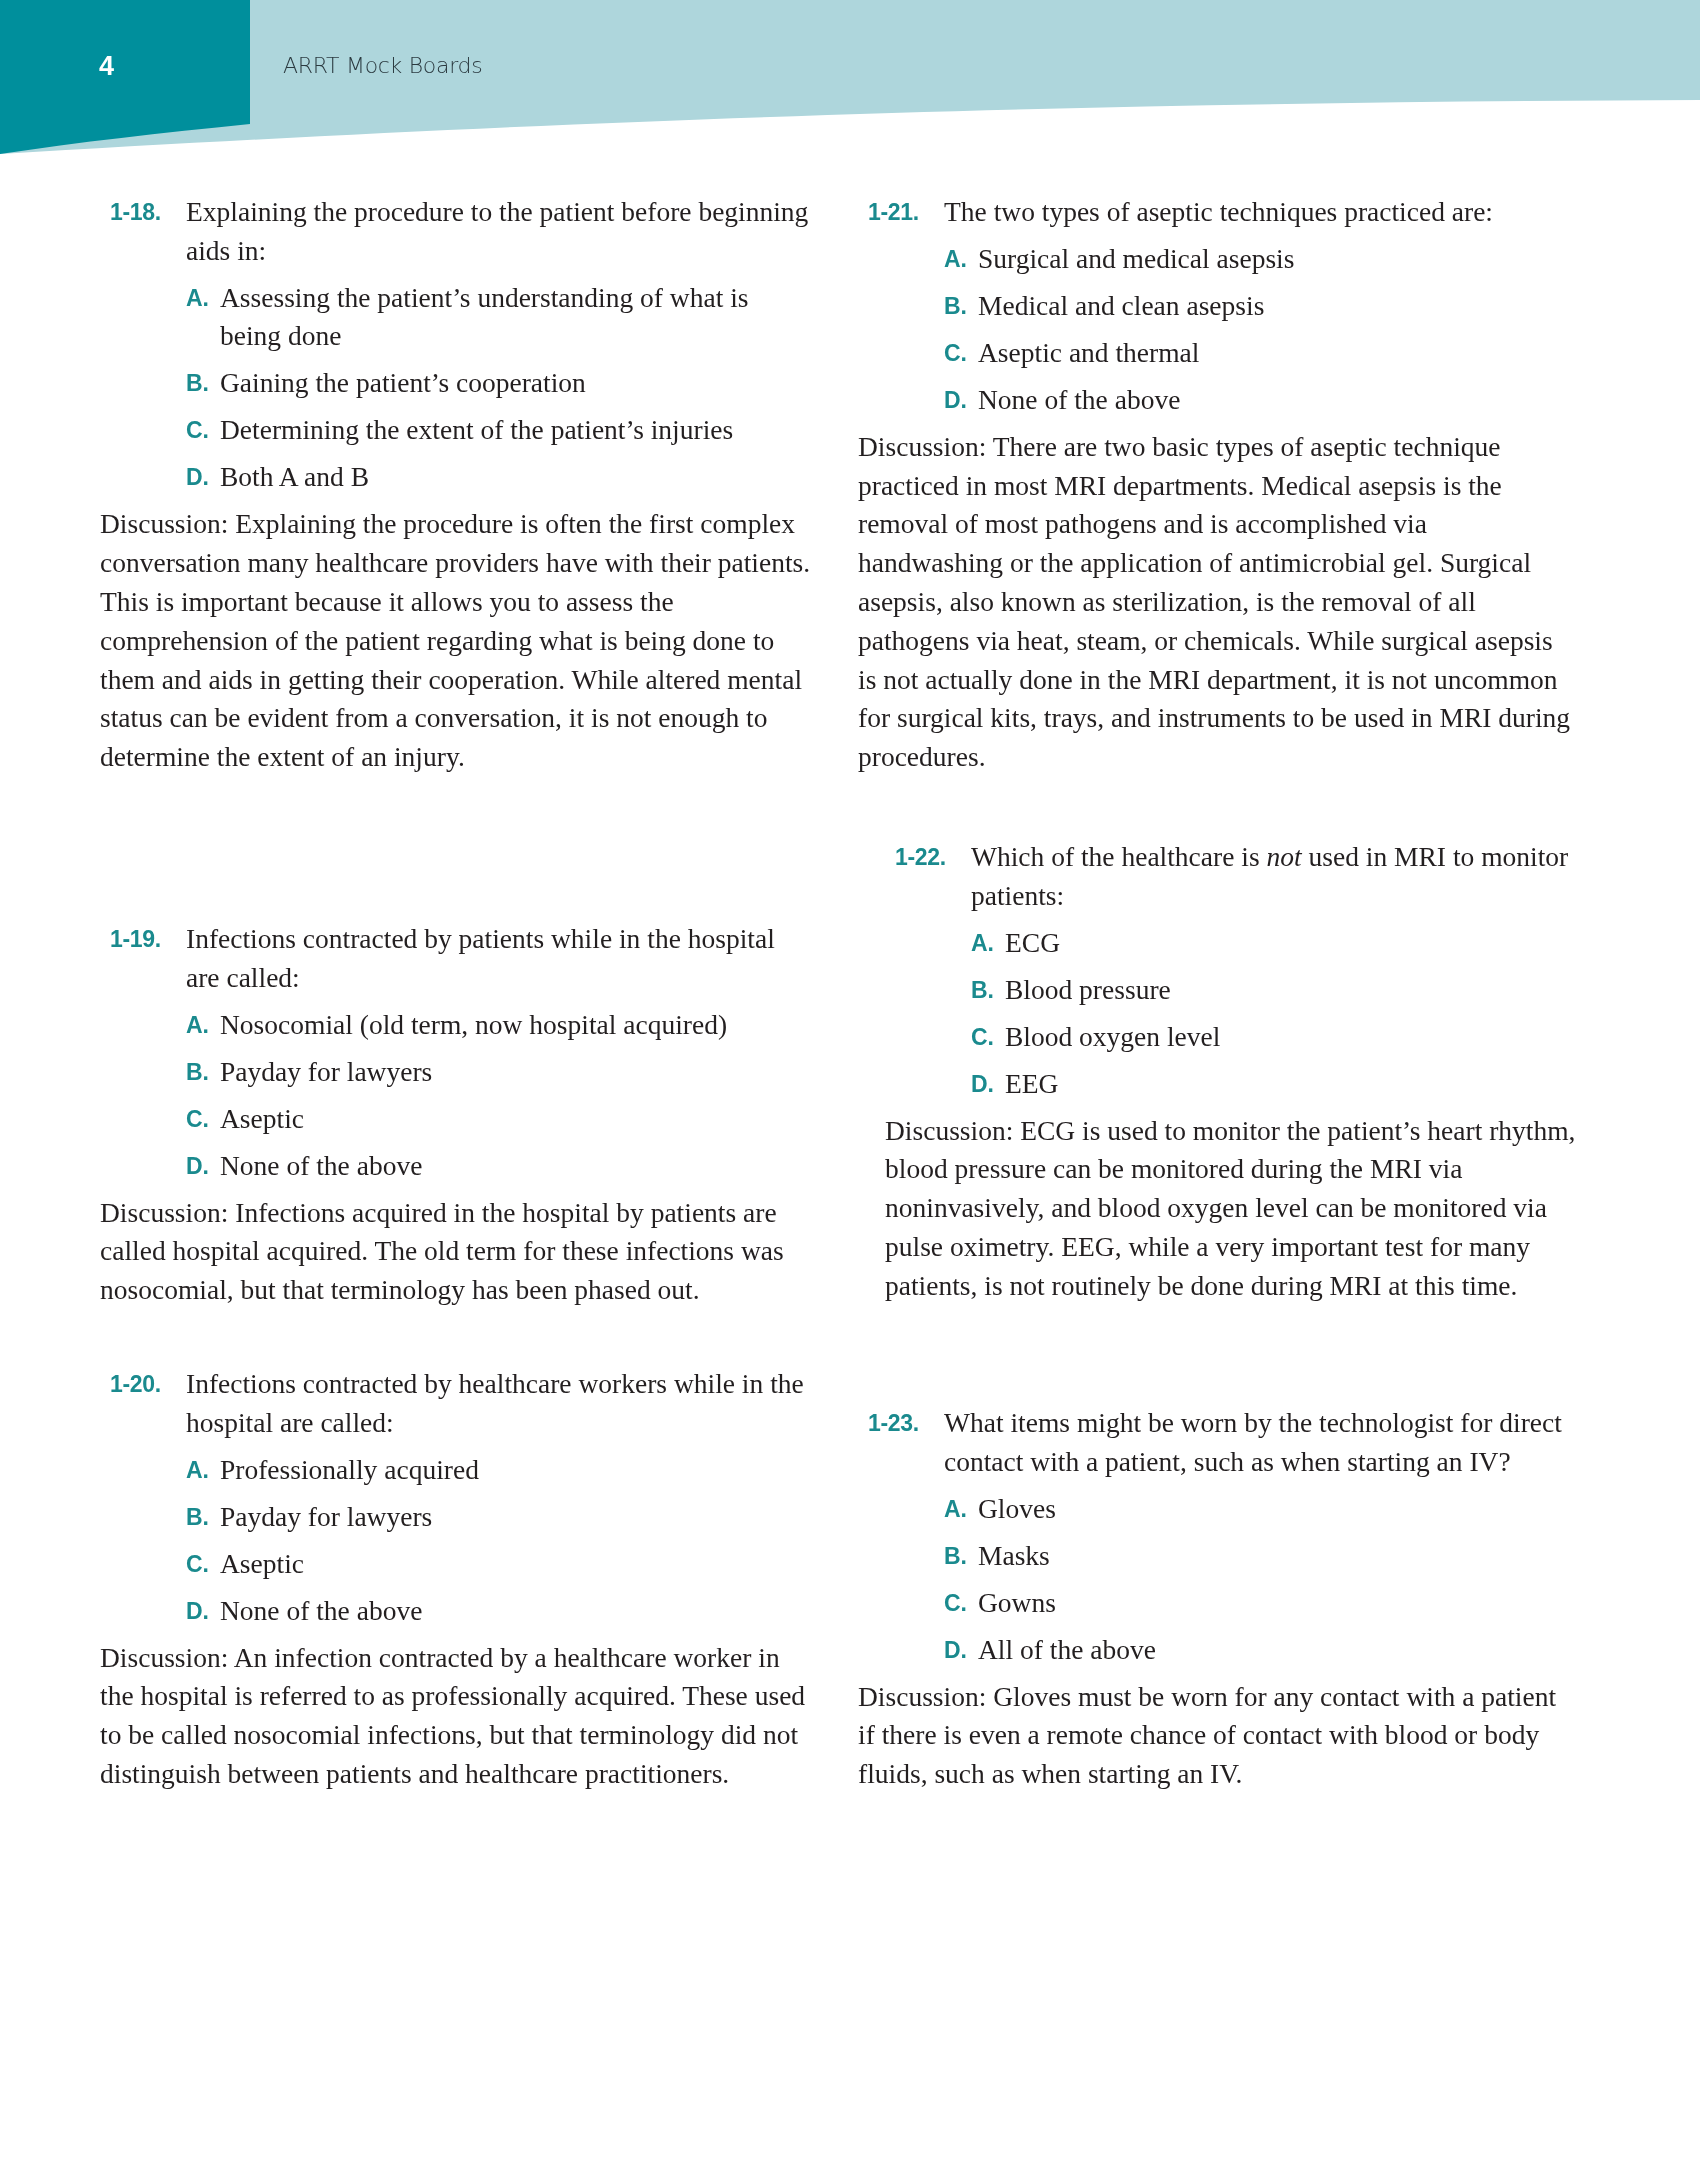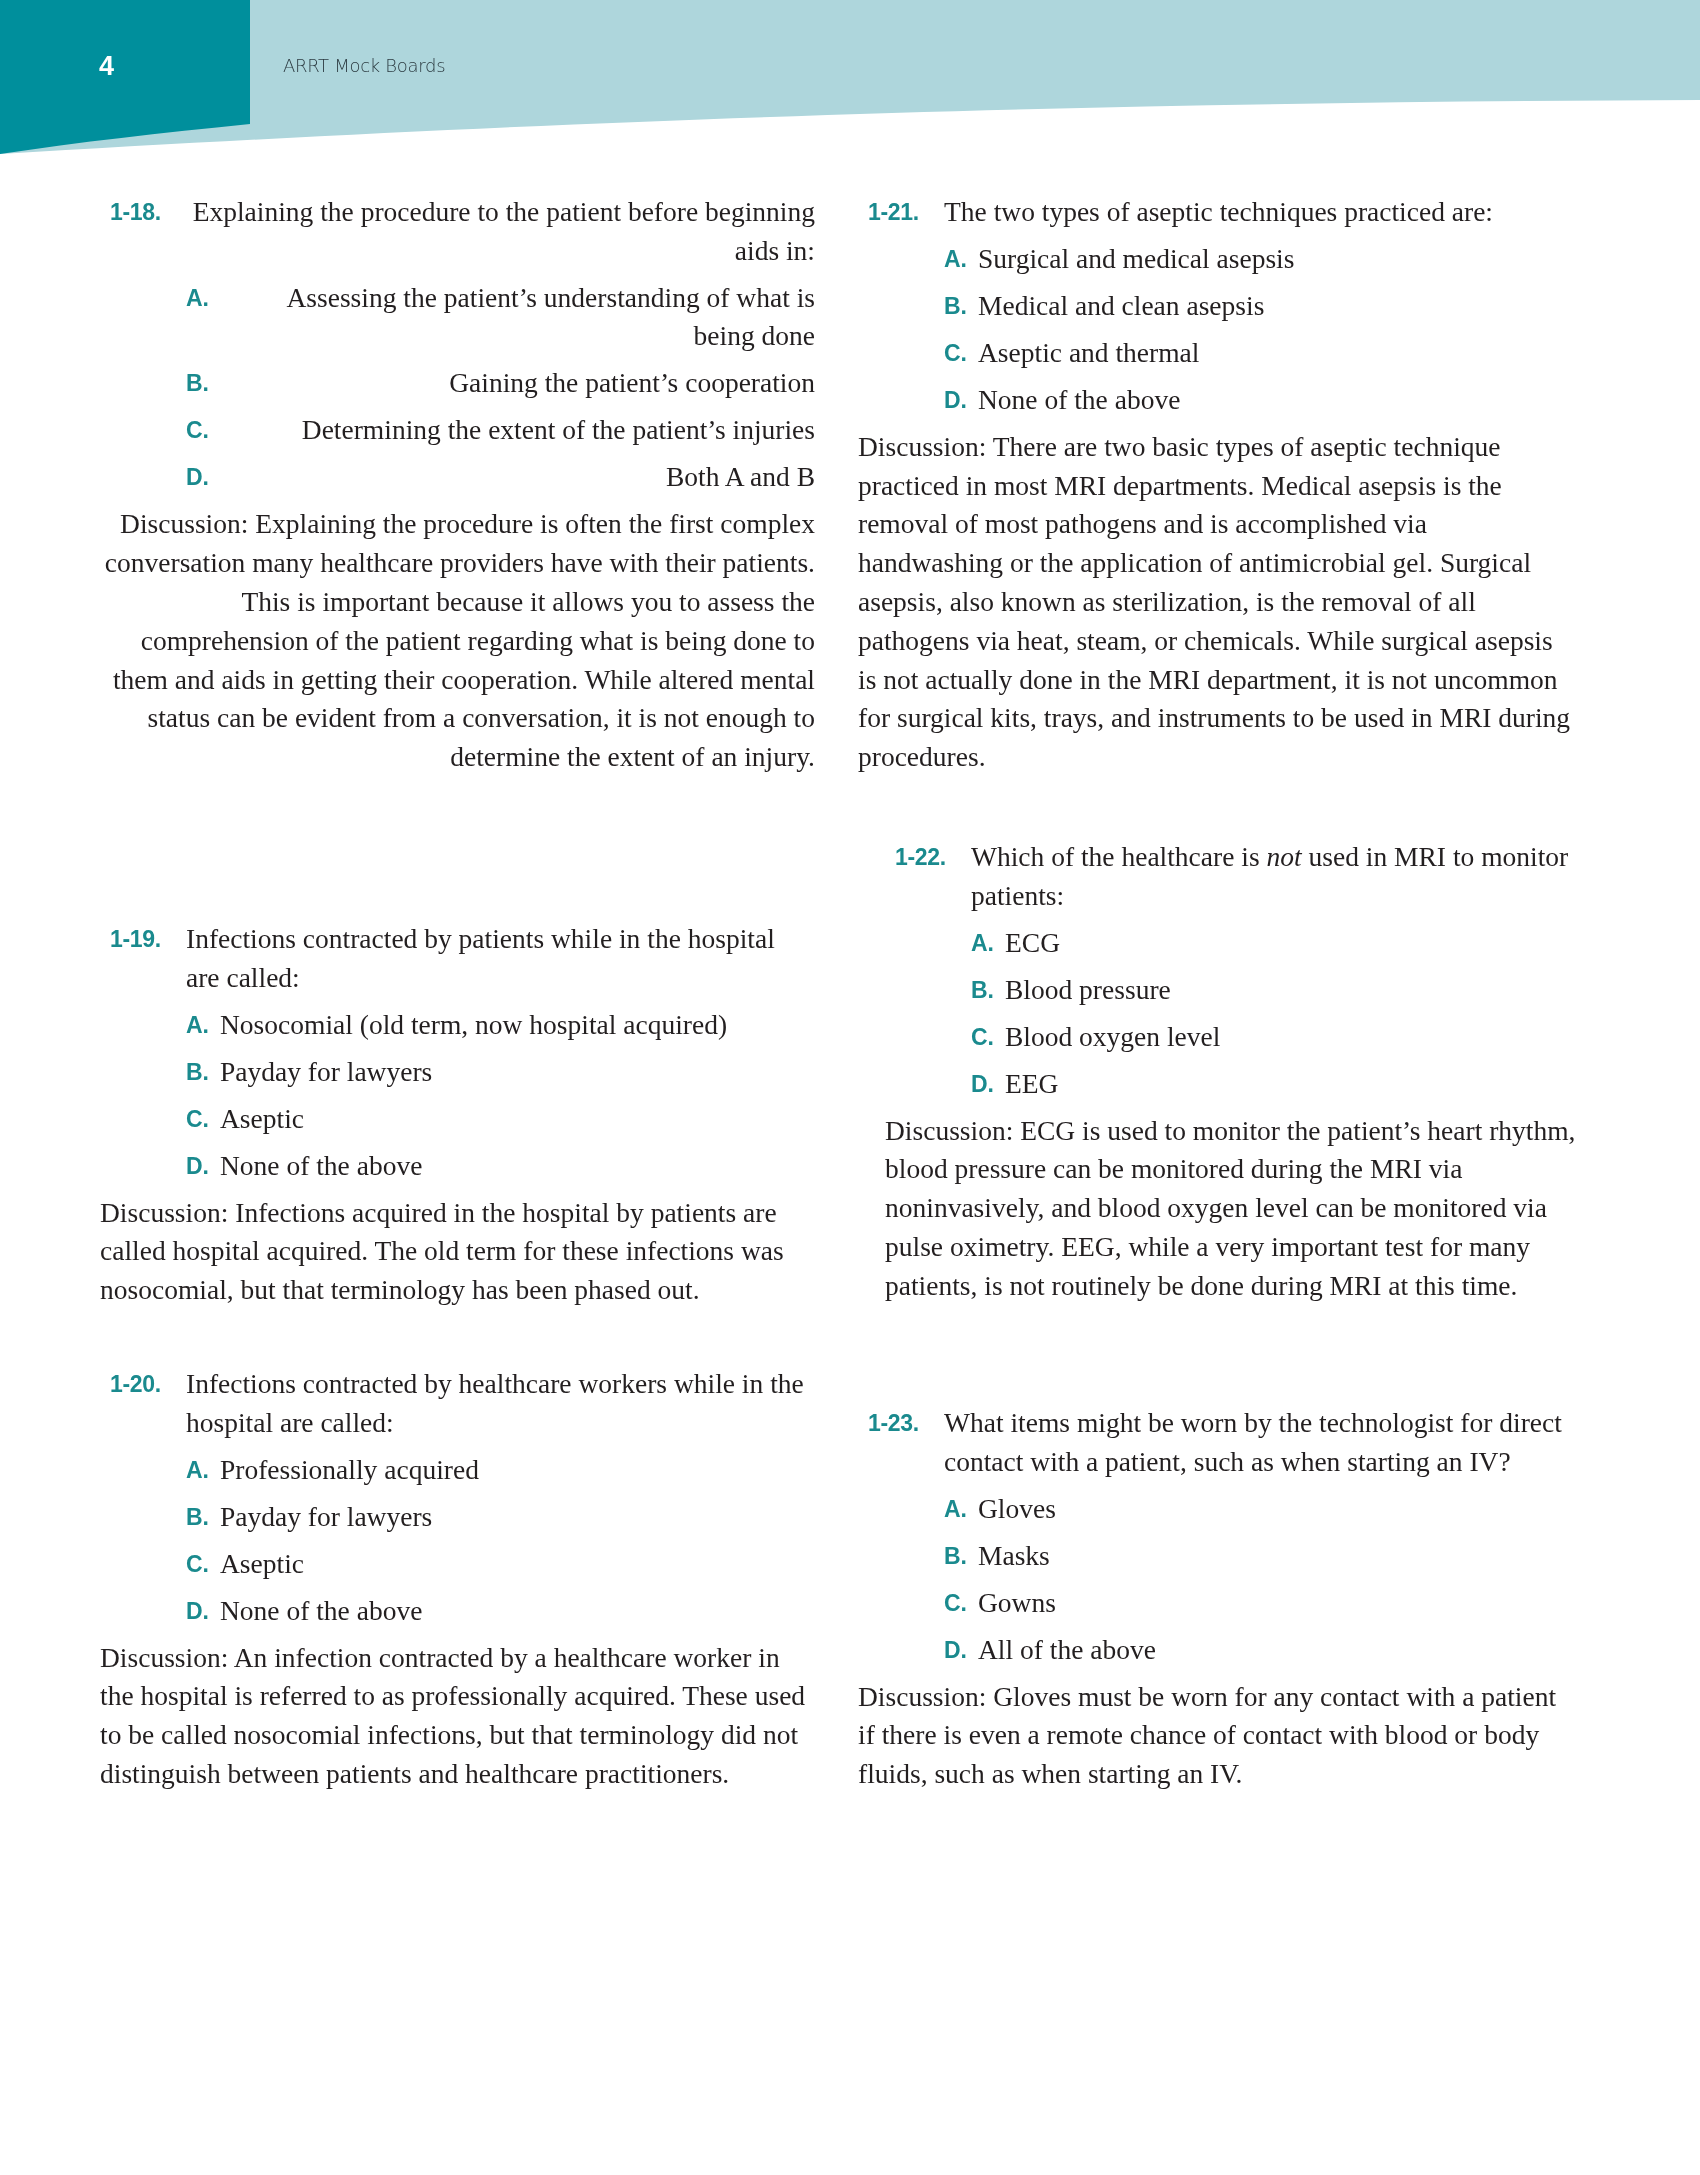--- a/index.html
+++ b/index.html
@@ -28,21 +28,21 @@
       font-weight: bold;
       font-size: 27px;
       color: #ffffff;
       line-height: 40px;
     }
     .running-title {
       position: absolute;
       left: 283px; top: 46px;
       font-family: "DejaVu Sans", "Liberation Sans", sans-serif;
       font-weight: 200;
-      font-size: 18px;
+      font-size: 22px;
       color: #2b3a40;
       line-height: 40px;
       letter-spacing: -0.3px;
     }
     .qblock {
       position: absolute;
       width: 715px;
       font-size: 27.5px;
       line-height: 38.8px;
     }
@@ -91,21 +91,21 @@
 
 <div class="header">
   <svg width="1700" height="160" viewBox="0 0 1700 160">
     <path d="M0,0 L1700,0 L1700,100 C1200,102 700,112 0,154 Z" fill="#aed6dc"></path>
     <path d="M0,0 L250,0 L250,124 C160,133 80,142 0,154 Z" fill="#008f9c"></path>
   </svg>
   <div class="page-number">4</div>
   <div class="running-title">ARRT Mock Boards</div>
 </div>
 
-<div class="qblock" style="left:100px; top:193px;text-align:right;">
+<div class="qblock" style="left:100px; top:193px;">
   <div class="qhead">
     <span class="qnum">1-18.</span>
     <span class="qtext">Explaining the procedure to the patient before beginning aids in:</span>
   </div>
   <ul class="options">
     <li class="option">
       <span class="opt-letter">A.</span>
       <span class="opt-text">Assessing the patient’s understanding of what is being done</span>
     </li>
     <li class="option">

